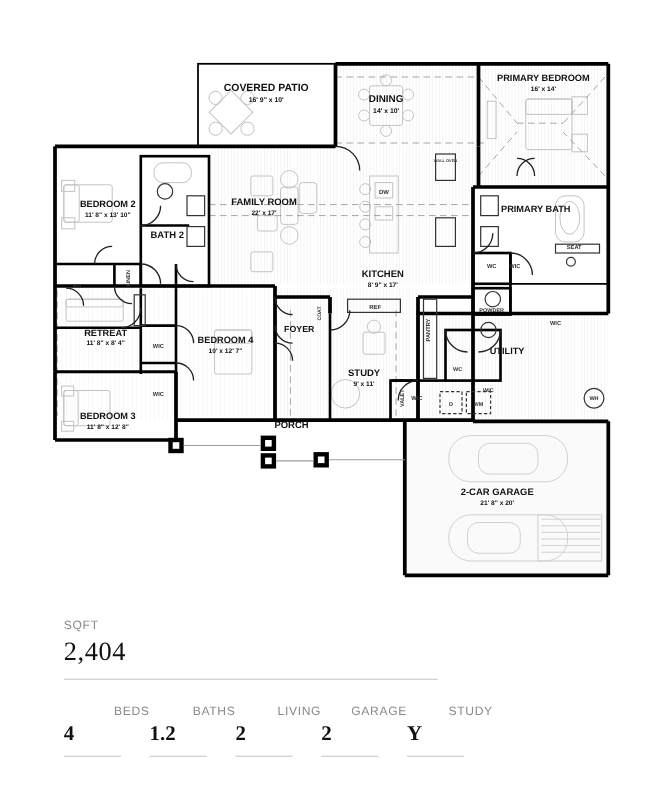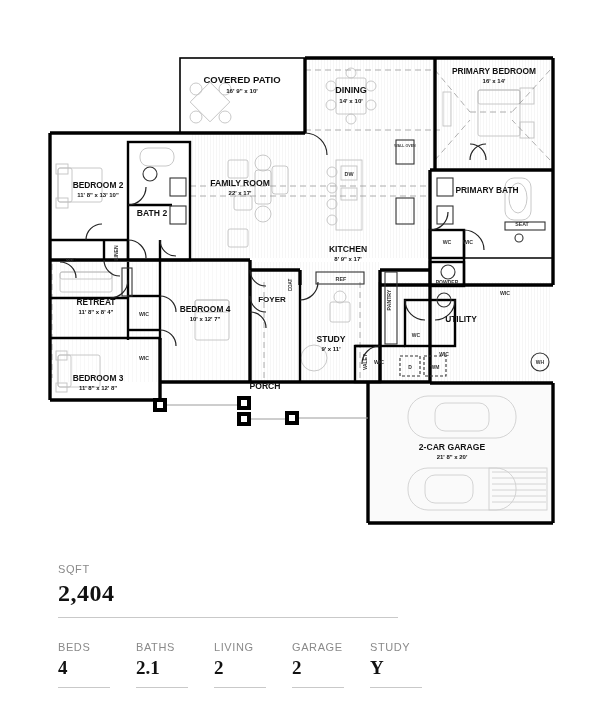--- a/index.html
+++ b/index.html
@@ -15,32 +15,32 @@
     position:absolute;left:0;top:548px;width:576px;height:172px;
     box-sizing:border-box;padding:14px 58px 0 58px;
   }
   .sqft-label{
     font-family:"Liberation Sans", sans-serif;
     font-size:11px;letter-spacing:.6px;color:#8a8a8a;
     text-transform:uppercase;line-height:14px;
   }
   .sqft-value{
     font-family:"Liberation Serif", serif;
-    font-size:24px;font-weight:bold;color:#111;
+    font-size:24px;font-weight:normal;color:#111;
     line-height:30px;letter-spacing:.5px;margin-top:2px;
   }
   .sqft-rule{
     width:340px;height:1px;background:#c9c9c9;margin-top:9px;
   }
   .stat-row{display:flex;margin-top:22px;}
   .stat-cell{width:78px;flex:0 0 78px;}
   .stat-label{
     font-family:"Liberation Sans", sans-serif;
     font-size:11px;letter-spacing:.6px;color:#8a8a8a;
-    text-transform:uppercase;line-height:14px;
+    text-transform:uppercase;line-height:14px;text-align:right;
   }
   .stat-value{
     font-family:"Liberation Serif", serif;
     font-size:19px;font-weight:bold;color:#111;
     line-height:25px;margin-top:1px;
   }
   .stat-rule{width:52px;height:1px;background:#c9c9c9;margin-top:7px;}
   
   .rm-name{font-family:"Liberation Sans",sans-serif;font-weight:bold;fill:#111;}
   .rm-dim{font-family:"Liberation Sans",sans-serif;font-weight:bold;fill:#111;}
@@ -383,21 +383,21 @@
   </div>
 
   <div class="stat-row">
     <div class="stat-cell">
       <div class="stat-label">BEDS</div>
       <div class="stat-value">4</div>
       <div class="stat-rule"></div>
     </div>
     <div class="stat-cell">
       <div class="stat-label">BATHS</div>
-      <div class="stat-value">2.1</div>
+      <div class="stat-value">1.2</div>
       <div class="stat-rule"></div>
     </div>
     <div class="stat-cell">
       <div class="stat-label">LIVING</div>
       <div class="stat-value">2</div>
       <div class="stat-rule"></div>
     </div>
     <div class="stat-cell">
       <div class="stat-label">GARAGE</div>
       <div class="stat-value">2</div>

